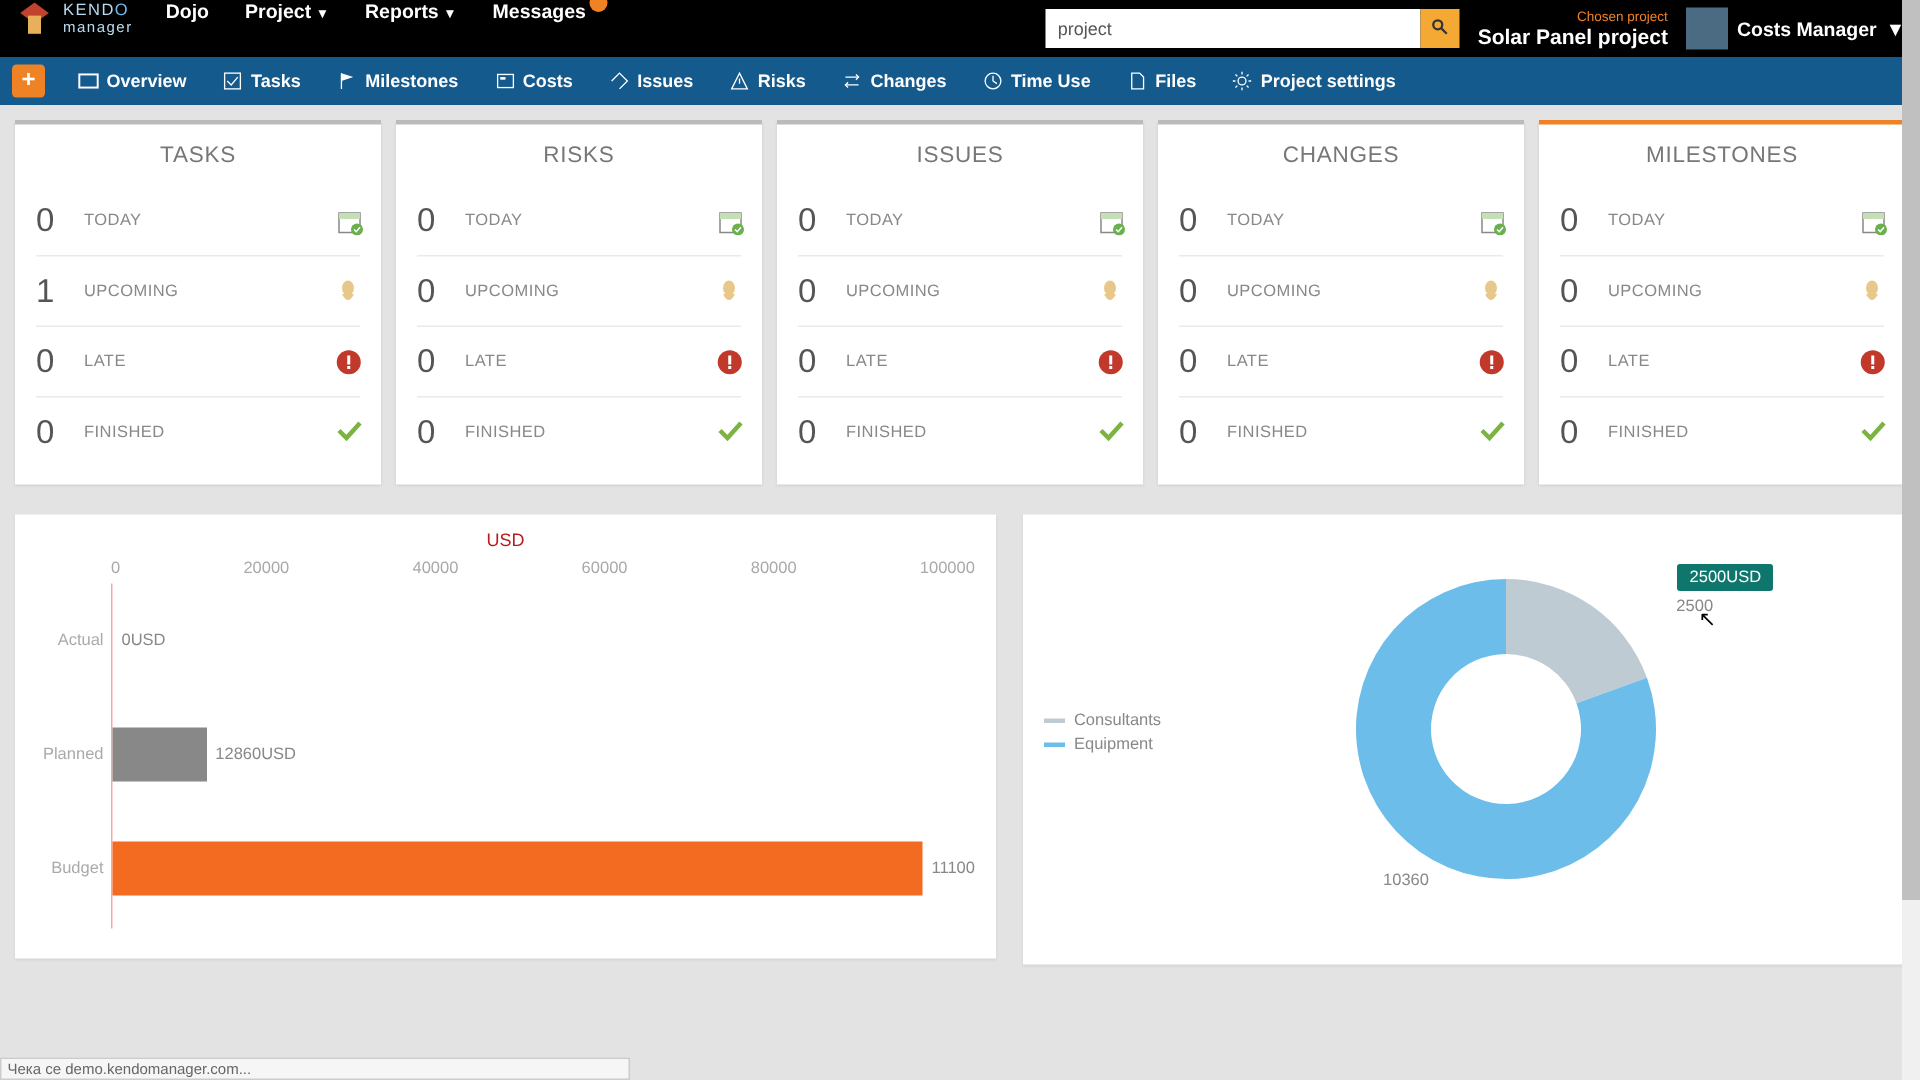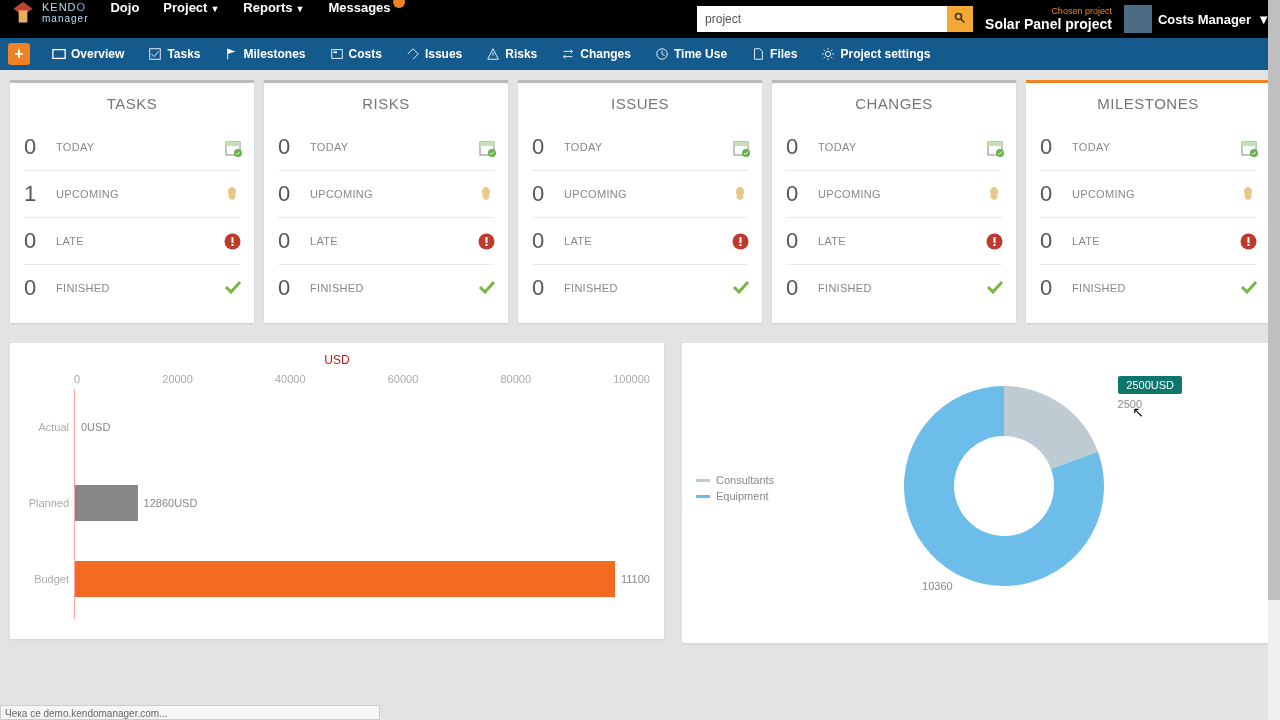--- a/index.html
+++ b/index.html
@@ -70,21 +70,21 @@
 .donut { position: relative; margin-left: 120px; }
 .donut-svg { width: 220px; height: 220px; }
 .tooltip { position: absolute; top: 0px; right: -68px; background: #0f766e; color: #fff; font-size: 11px; padding: 3px 8px; border-radius: 2px; }
 .slice-label { position: absolute; font-size: 11px; color: #888; }
 
 
 .scrollbar { position: absolute; right: 0; top: 0; width: 12px; height: 100%; background: #f0f0f0; }
 .thumb { width: 12px; background: #c0c0c0; position: absolute; }
 
 
-.status-bar { position: absolute; bottom: 0; left: 0; height: 15px; font-size: 10px; color: #666; padding: 2px 4px; background: #f6f6f6; border: 1px solid #ccc; width: 380px; }
+.status-bar { position: absolute; bottom: 0; left: 0; height: 15px; font-size: 10px; color: #666; padding: 2px 4px; background: #f6f6f6; border: 1px solid #ccc; width: 420px; }
 
 
 .cursor-ptr { position: absolute; font-size: 14px; color: #000; }
 </style>
 </head>
 <body>
 
 <div class="top-header">
   <div class="logo-area">
     <svg class="logo-icon" viewBox="0 0 30 30">

